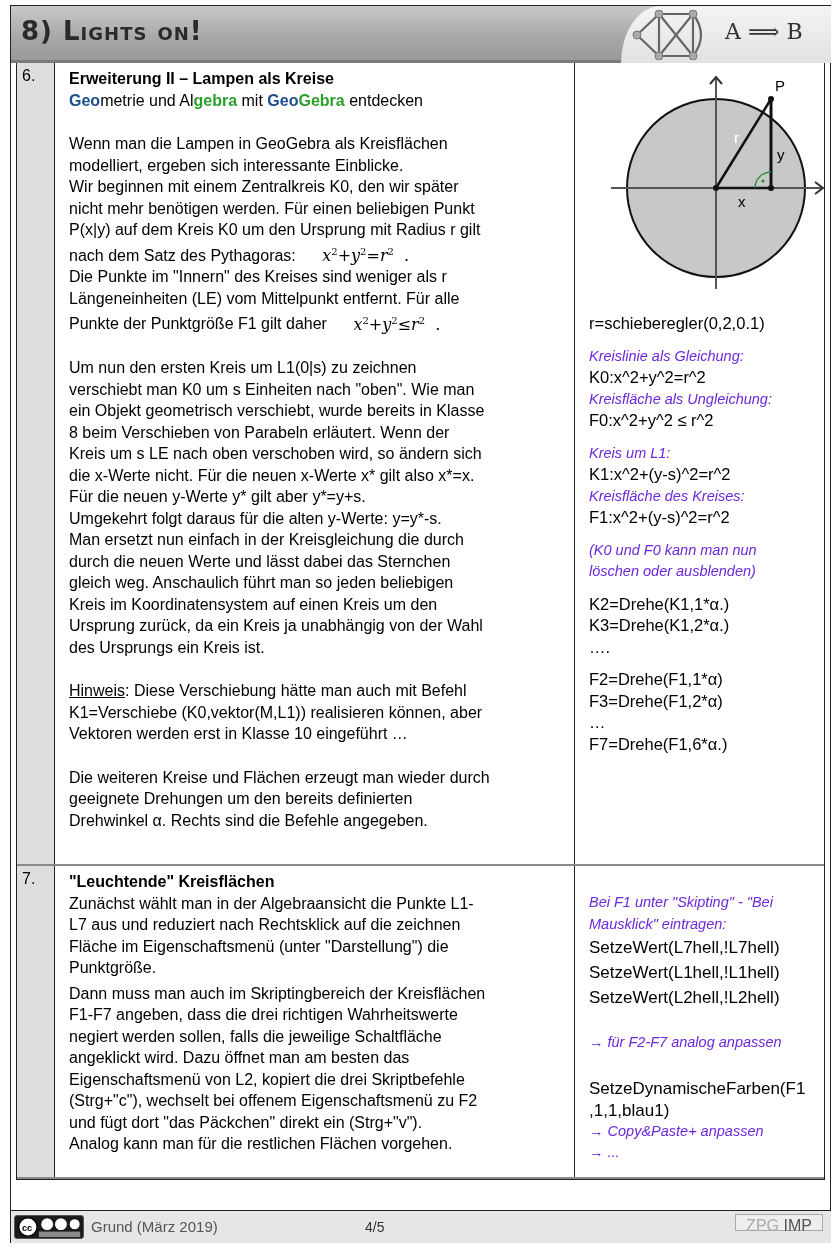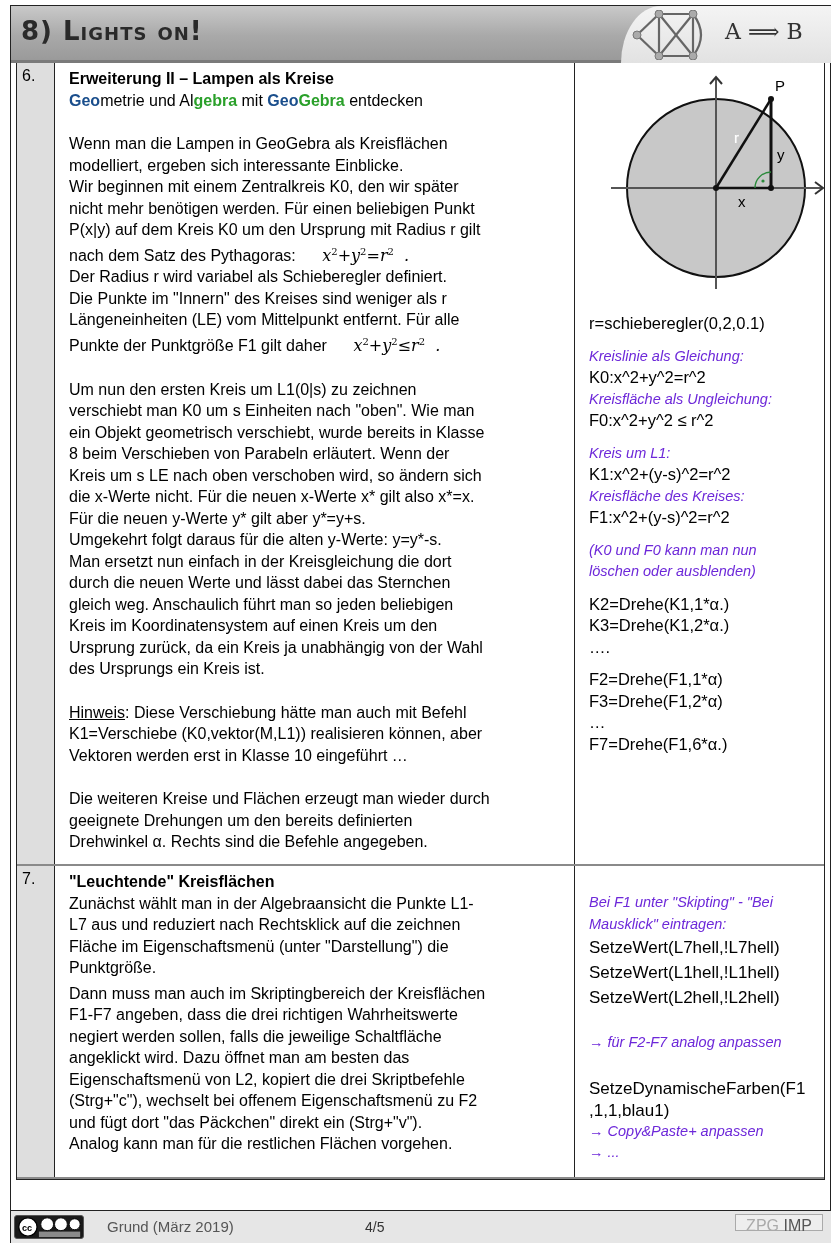--- a/index.html
+++ b/index.html
@@ -37,21 +37,21 @@
   .u { text-decoration: underline; }
   .ital { font-style: italic; font-size: 14.5px; color: #6d28d9; }
   .cmd { font-size: 16.5px; }
   .cmd-lg { font-size: 17px; line-height: 25px; }
 
   .diagram { display: block; margin: 6px 0 0 12px; }
 
   
   .footer { position: absolute; left: 11px; top: 1210px; width: 820px; height: 33px; background: #e6e6e6; border-top: 1.5px solid #222; }
   .cc-badge { position: absolute; left: 3px; top: 4px; width: 70px; height: 24px; background: #1a1a1a; border-radius: 3px; border: 1px solid #555; }
-  .footer-author { position: absolute; left: 80px; top: 7px; font-size: 15px; color: #555; margin-left: 16px; }
+  .footer-author { position: absolute; left: 80px; top: 7px; font-size: 15px; color: #555; }
   .footer-page { position: absolute; left: 354px; top: 8px; font-size: 14px; color: #333; }
   .zpg-box { position: absolute; right: 8px; top: 3px; width: 88px; height: 17px; border: 1.5px solid #aaa; background: #eee; text-align: center; font-size: 16px; line-height: 22px; }
   .zpg-light { color: #aaa; }
   .zpg-dark { color: #555; }
 </style>
 </head>
 <body>
 
 <div class="page-frame"></div>
 
@@ -95,39 +95,38 @@
       <div>
         <div>Wenn man die Lampen in GeoGebra als Kreisflächen</div>
         <div>modelliert, ergeben sich interessante Einblicke.</div>
         <div>Wir beginnen mit einem Zentralkreis K0, den wir später</div>
         <div>nicht mehr benötigen werden. Für einen beliebigen Punkt</div>
         <div>P(x|y) auf dem Kreis K0 um den Ursprung  mit Radius r gilt</div>
         <div>
           <span>nach dem Satz des Pythagoras:</span>
           <span class="math">x<sup>2</sup>+y<sup>2</sup>=r<sup>2</sup>&nbsp;&nbsp;.</span>
         </div>
-        <div>Der Radius r wird variabel als Schieberegler definiert.</div>
         <div>Die Punkte im "Innern" des Kreises sind weniger als r</div>
         <div>Längeneinheiten (LE) vom Mittelpunkt entfernt. Für alle</div>
         <div>
           <span>Punkte der Punktgröße F1 gilt daher</span>
           <span class="math">x<sup>2</sup>+y<sup>2</sup>≤r<sup>2</sup>&nbsp;&nbsp;.</span>
         </div>
       </div>
       <div class="gap"></div>
       <div>
         <div>Um nun den ersten Kreis um L1(0|s) zu zeichnen</div>
         <div>verschiebt man K0 um s  Einheiten nach "oben". Wie man</div>
         <div>ein Objekt geometrisch verschiebt, wurde bereits in Klasse</div>
         <div>8 beim Verschieben von Parabeln erläutert. Wenn der</div>
         <div>Kreis um s LE nach oben verschoben wird, so ändern sich</div>
         <div>die x-Werte nicht. Für die neuen x-Werte x* gilt also x*=x.</div>
         <div>Für die neuen y-Werte y* gilt aber y*=y+s.</div>
         <div>Umgekehrt folgt daraus für die alten y-Werte: y=y*-s.</div>
-        <div>Man ersetzt nun einfach in der Kreisgleichung die dort</div>
+        <div>Man ersetzt nun einfach in der Kreisgleichung die durch</div>
         <div>durch die neuen Werte und lässt dabei das Sternchen</div>
         <div>gleich weg. Anschaulich führt man so  jeden beliebigen</div>
         <div>Kreis im Koordinatensystem auf einen Kreis um den</div>
         <div>Ursprung zurück, da ein Kreis ja unabhängig von der Wahl</div>
         <div>des Ursprungs ein Kreis ist.</div>
       </div>
       <div class="gap"></div>
       <div>
         <div><span class="u">Hinweis</span><span>: Diese Verschiebung hätte man auch mit Befehl</span></div>
         <div>K1=Verschiebe (K0,vektor(M,L1)) realisieren können, aber</div>

